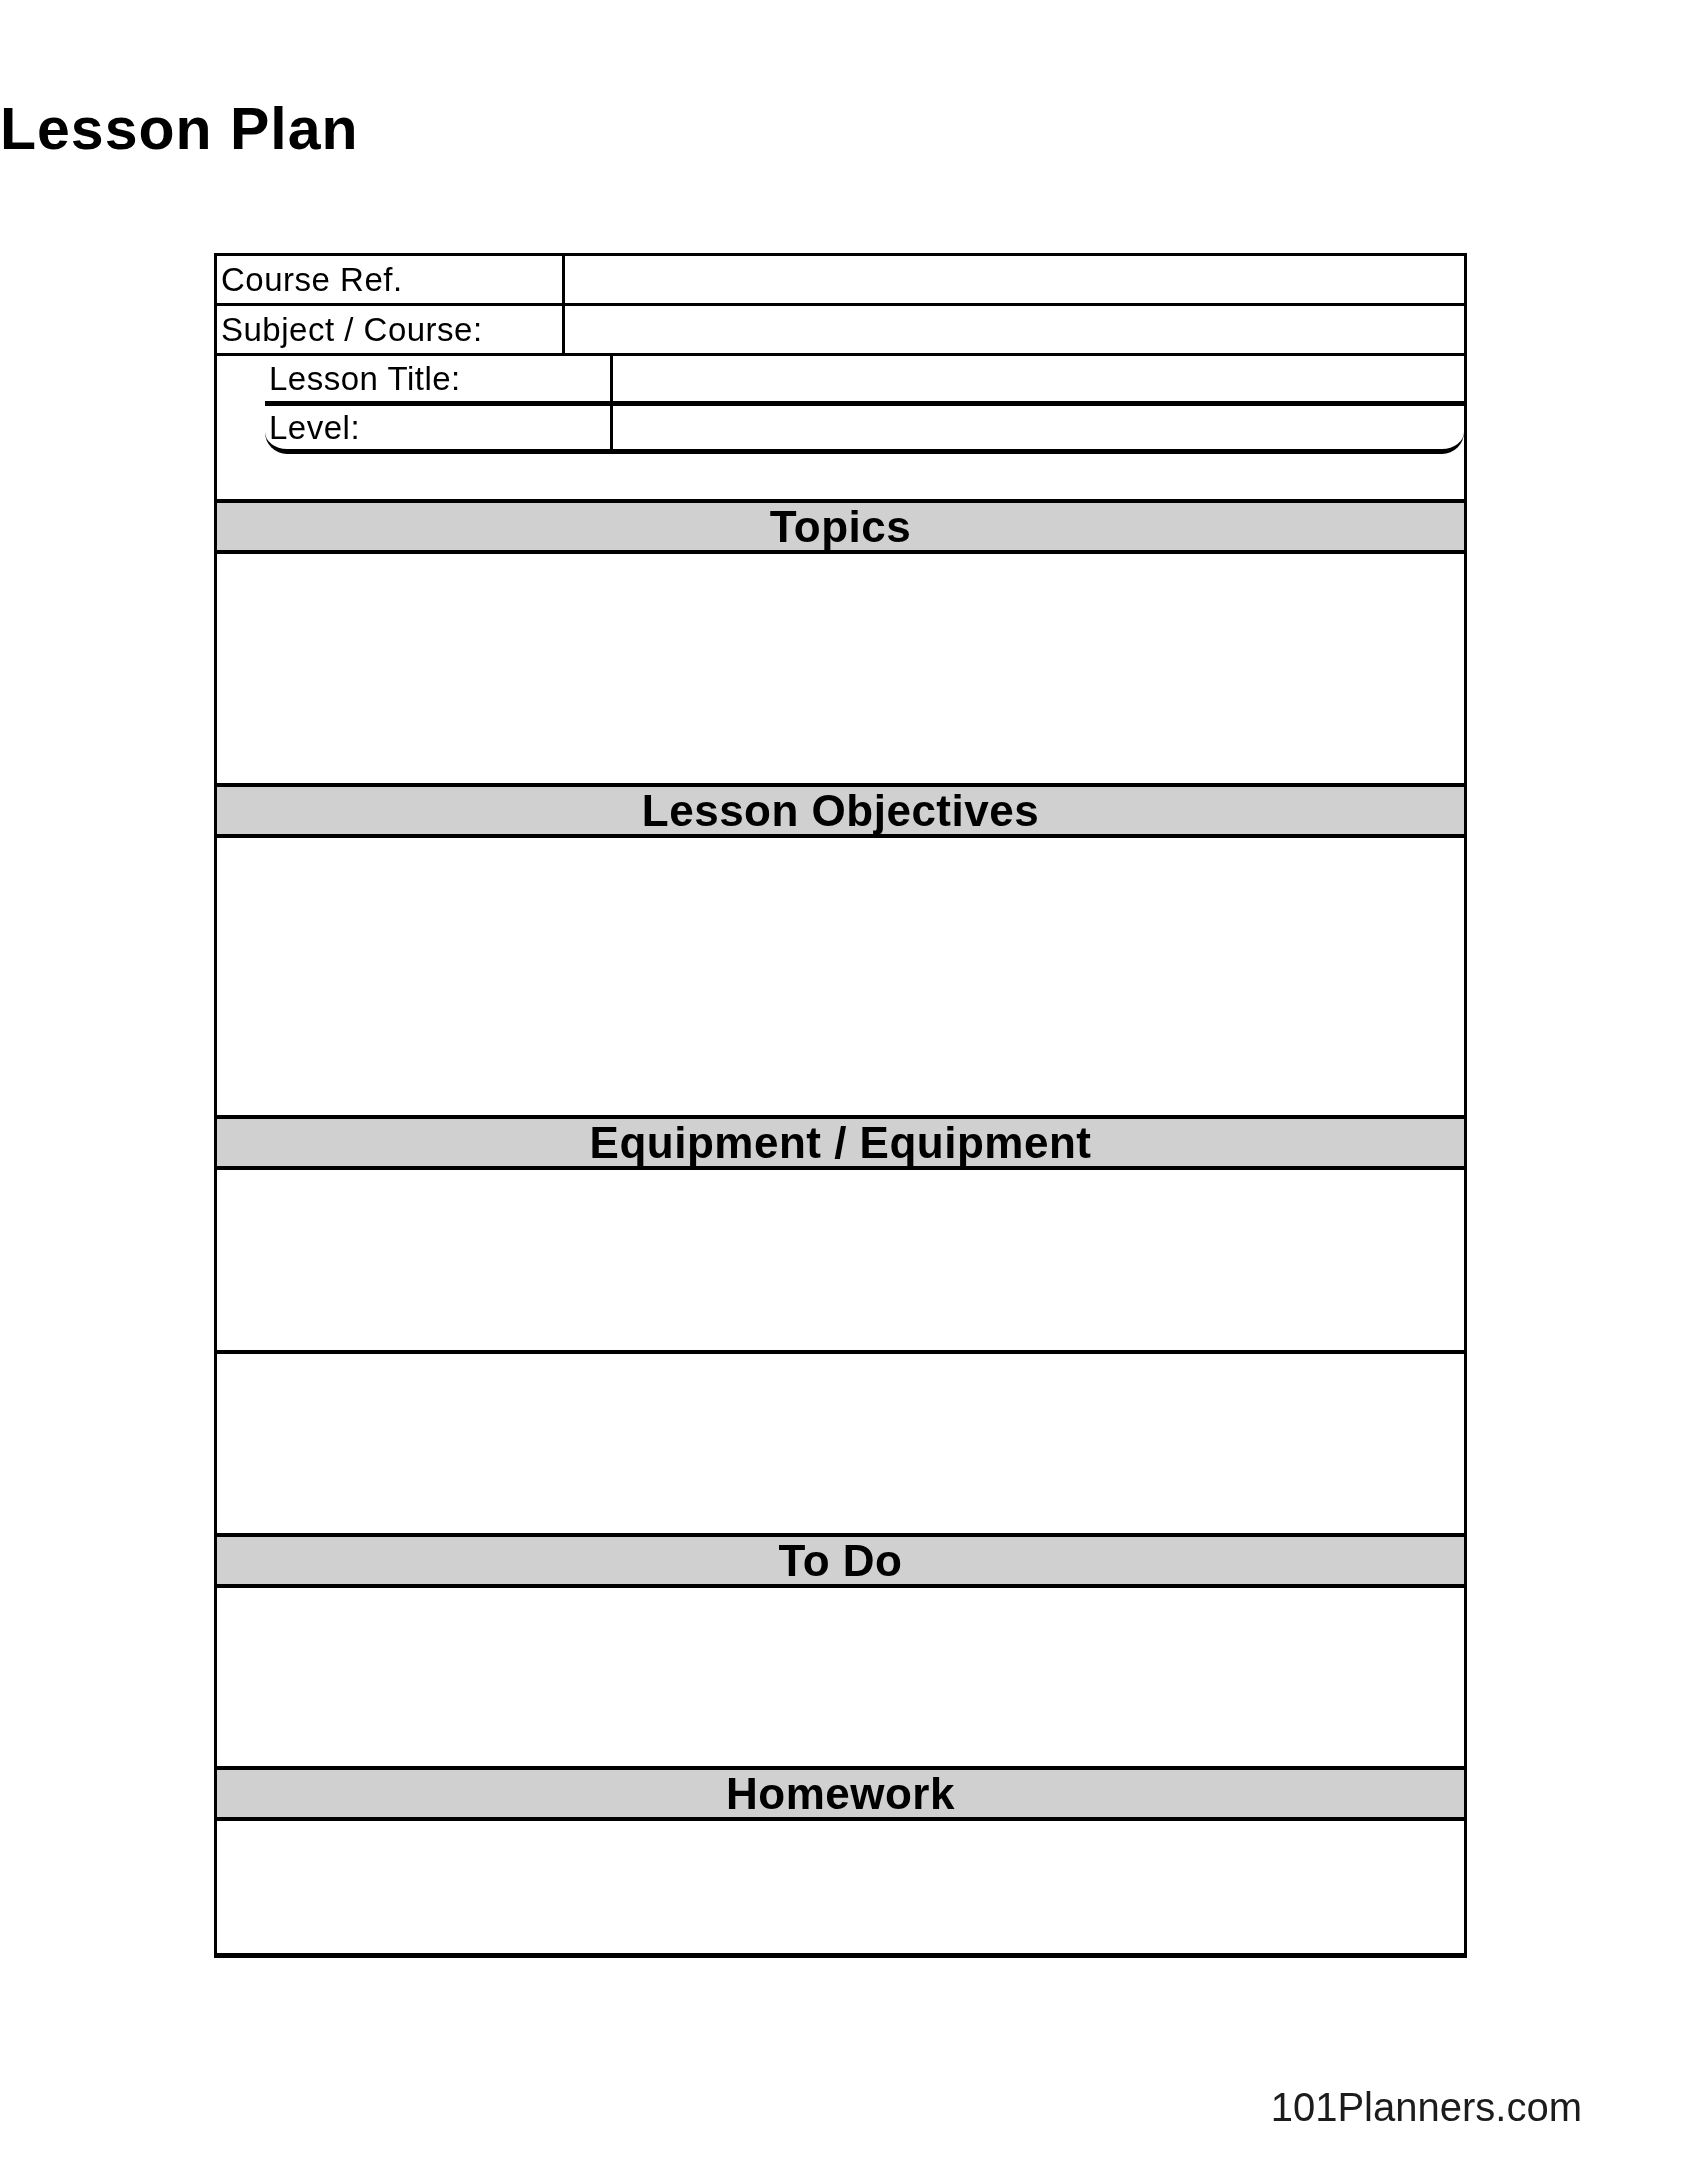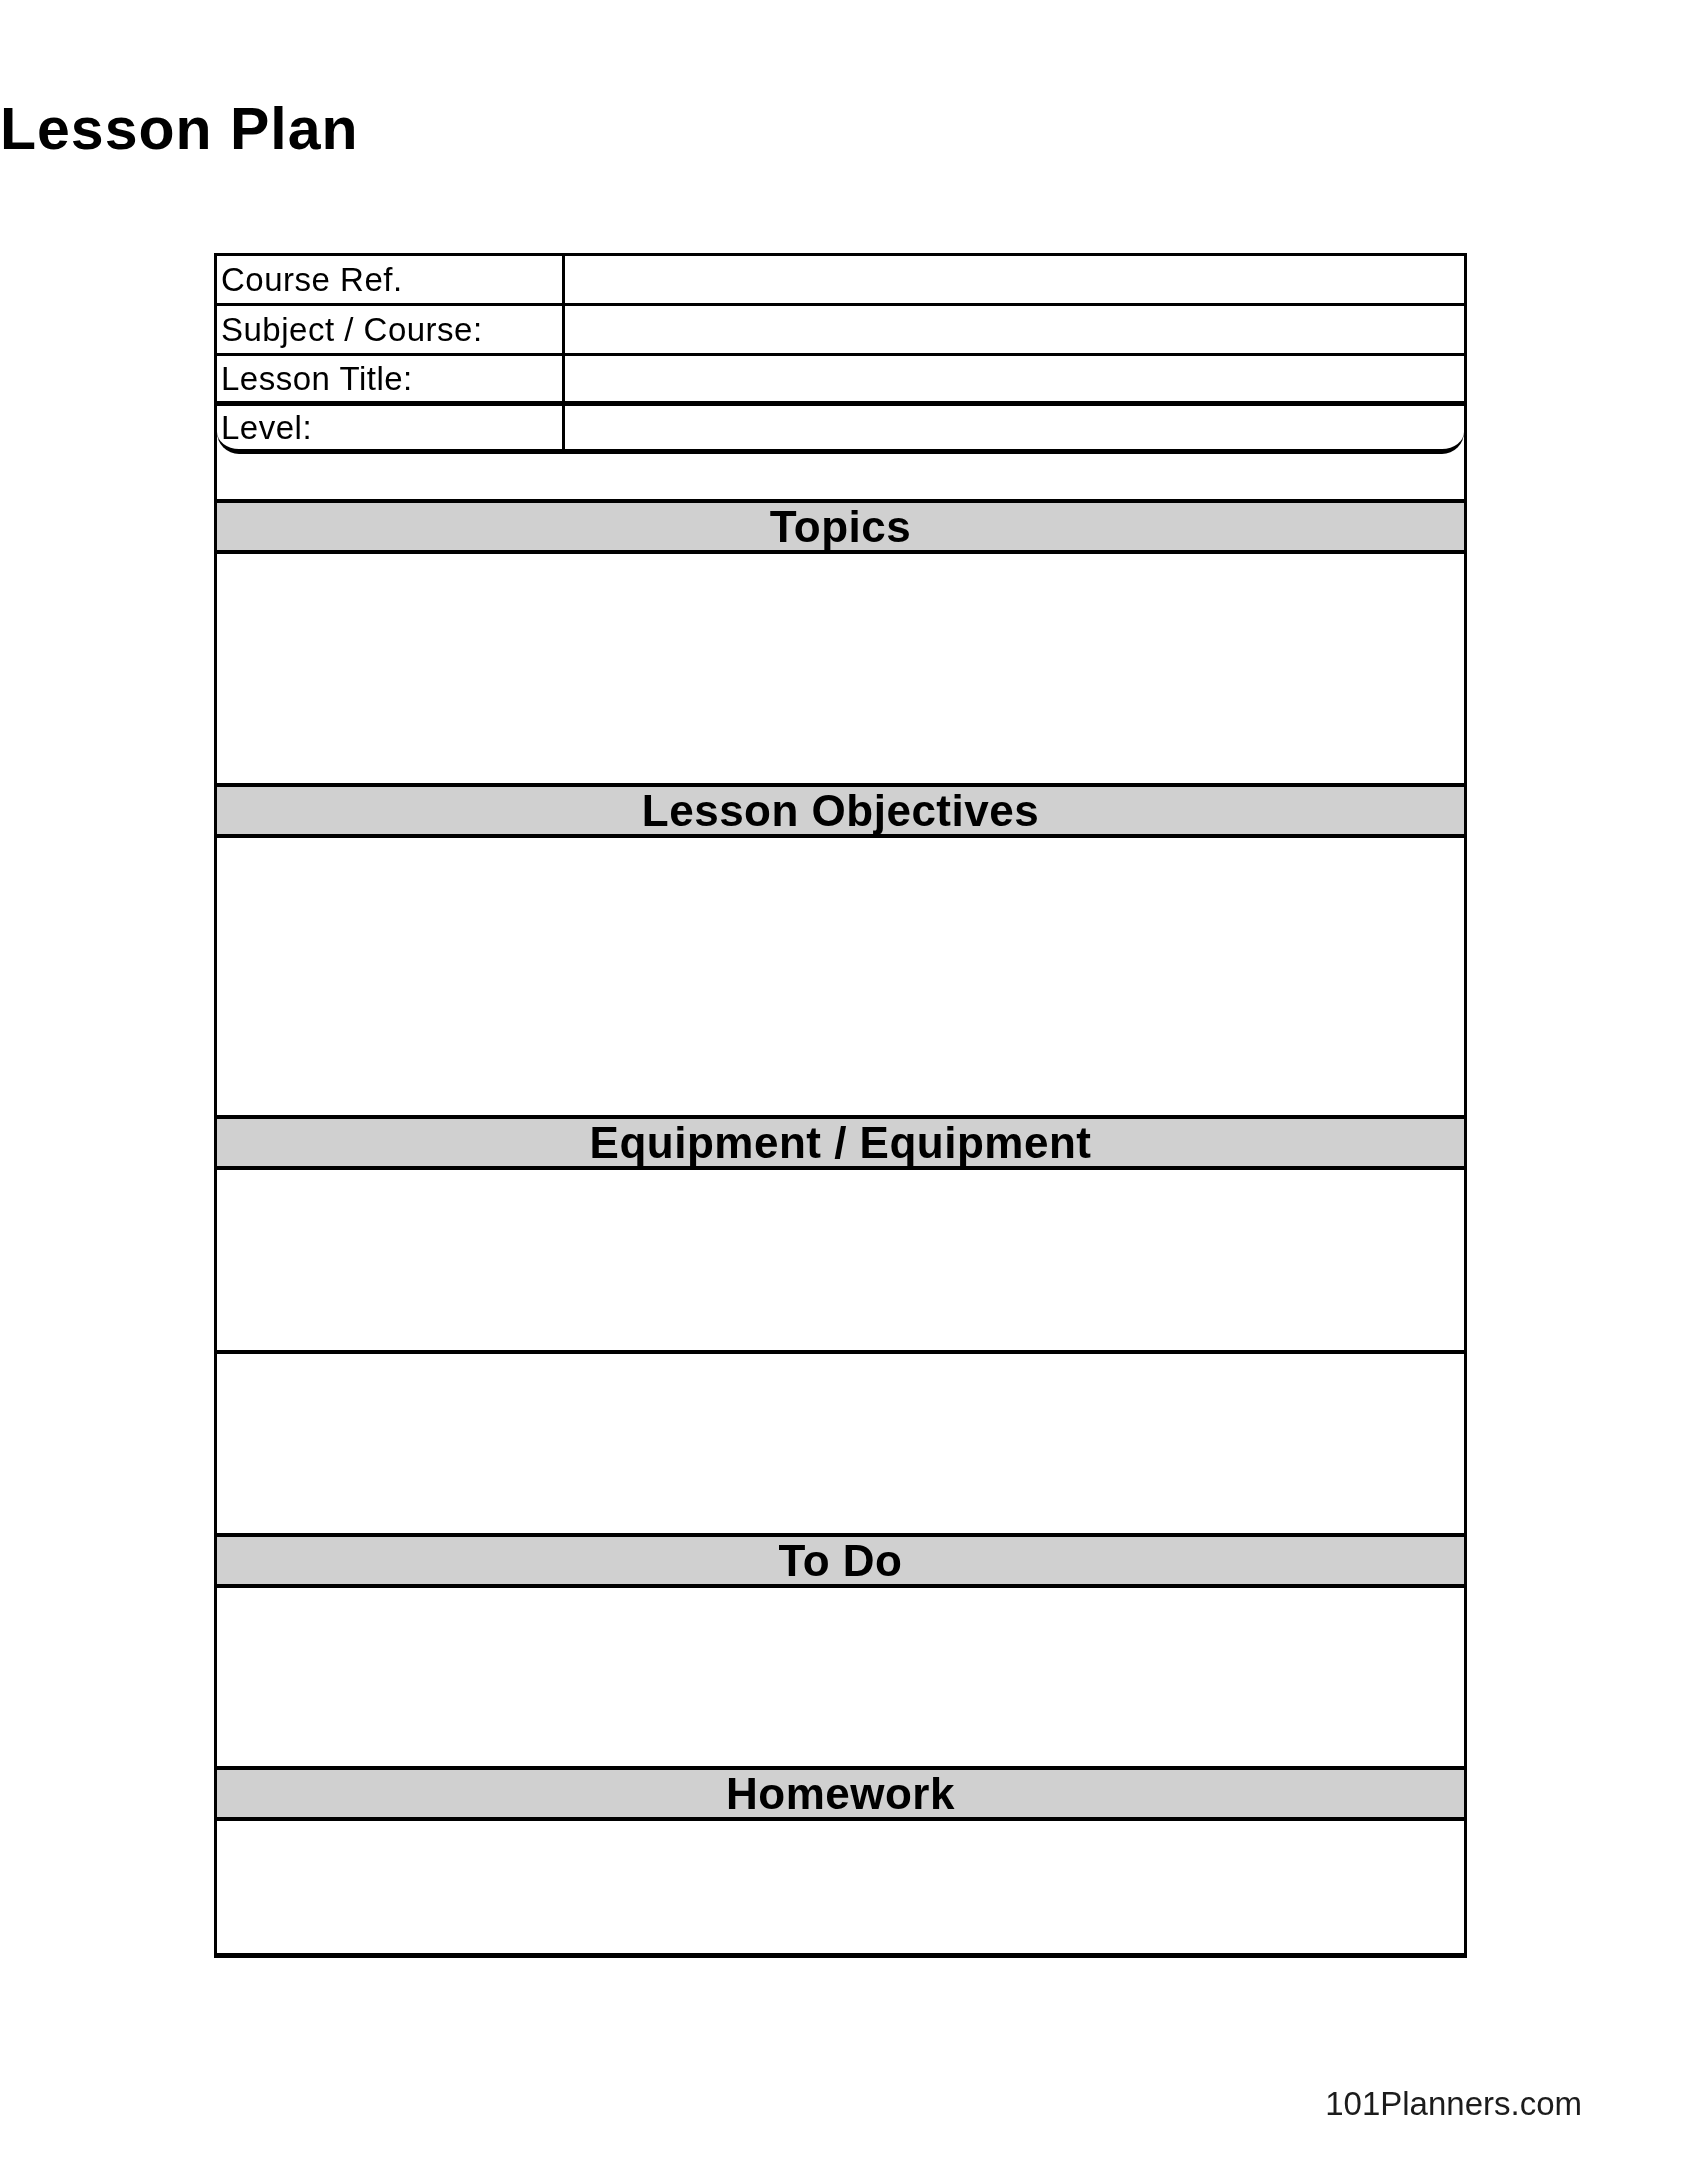--- a/index.html
+++ b/index.html
@@ -35,20 +35,21 @@
     background: #ffffff;
   }
   .info-row {
     display: flex;
     height: 50px;
     box-sizing: border-box;
     border-bottom: 3px solid #000000;
   }
   .info-row.thick {
     border-bottom-width: 5px;
+    margin-left: 48px;
   }
   .info-row.last {
     height: 48px;
     border-radius: 22px;
   }
   .info-label {
     width: 348px;
     box-sizing: border-box;
     border-right: 3px solid #000000;
     font-size: 33px;
@@ -91,21 +92,21 @@
   .section-content.h-topics    { height: 233px; }
   .section-content.h-objectives{ height: 281px; }
   .section-content.h-materials { height: 184px; }
   .section-content.h-references{ height: 183px; }
   .section-content.h-todo      { height: 182px; }
   .section-content.h-homework  { height: 132px; border-bottom: none; }
   .page-footer {
     position: absolute;
     top: 2085px;
     right: 101px;
-    font-size: 33px;
+    font-size: 40px;
     color: #1c1c1c;
     text-align: center;
   }
 </style>
 </head>
 <body>
 
 <div class="doc-title">Lesson Plan</div>
 
 <div class="form">

